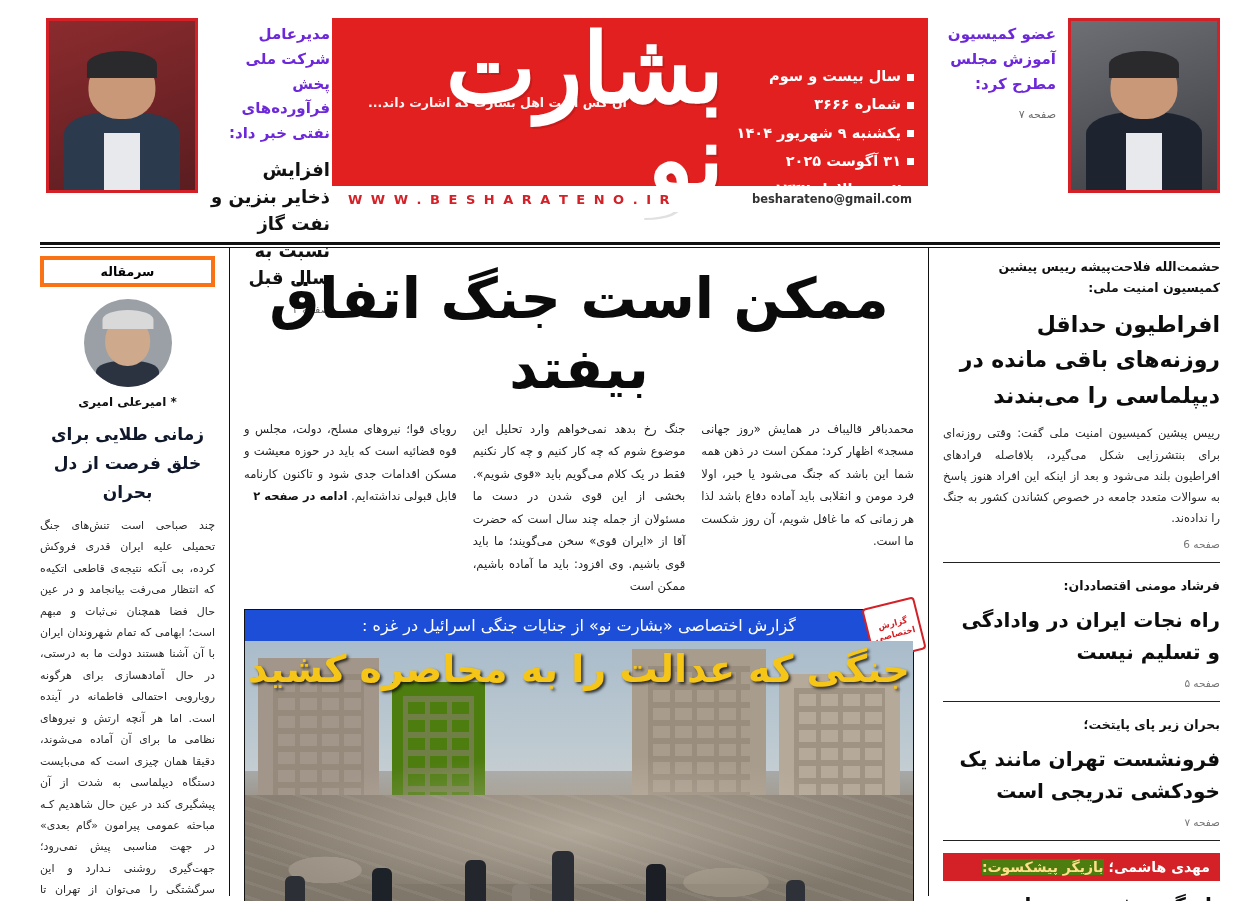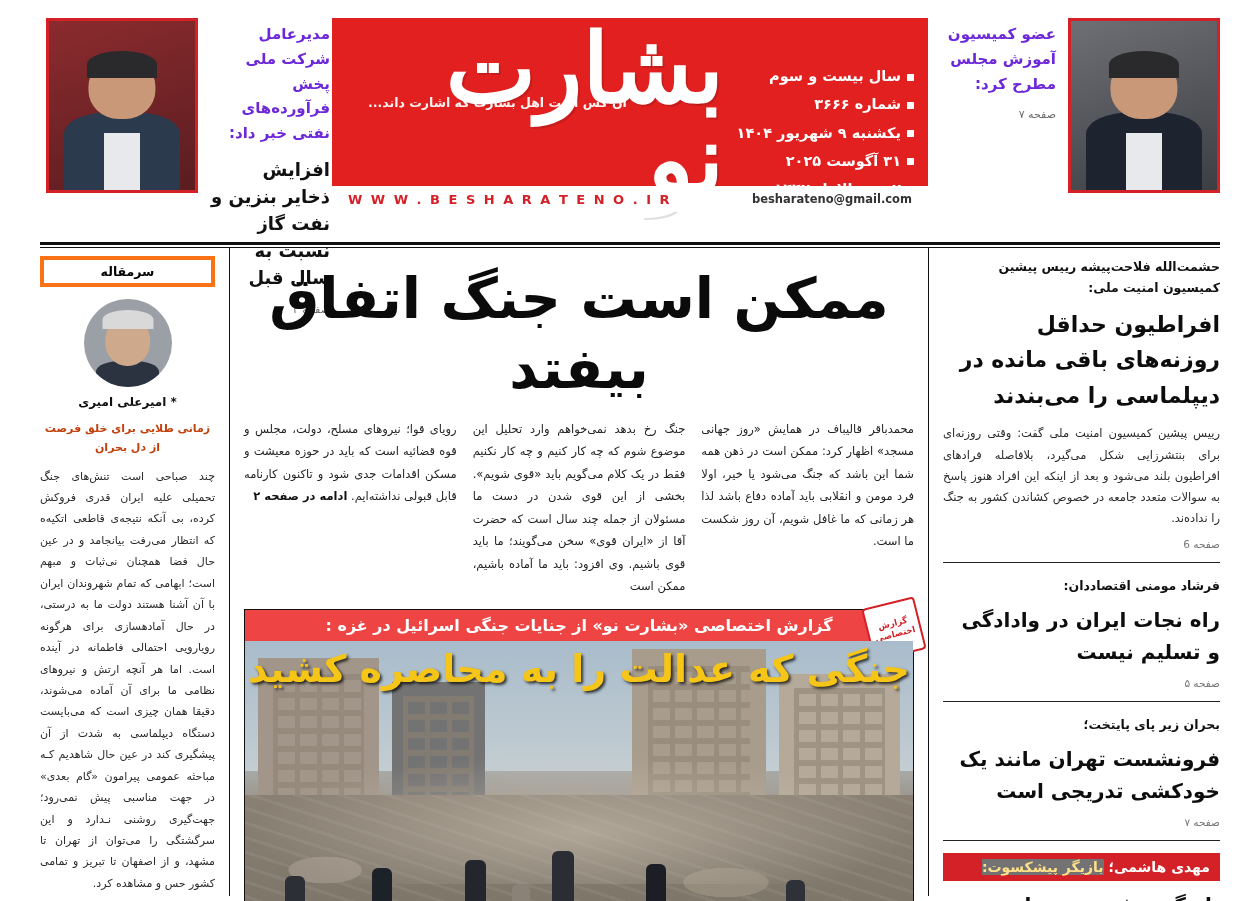--- a/index.html
+++ b/index.html
@@ -88,37 +88,37 @@
   .m-kicker { text-align:center; font-size:14.5px; font-weight:800; color:#111; }
   .m-head {
     text-align:center; font-size: 56px; font-weight:900; letter-spacing:-1px;
     line-height:1.25; color:#0b0b0b; margin-top:8px;
   }
   .m-cols { display:flex; gap:16px; margin-top:14px; }
   .m-cols .mc { flex:1; font-size:11.5px; line-height:1.95; text-align:justify; color:#242424; }
   .m-cols .mc .more { color:#111; font-weight:700; }
 
   .feature { margin-top:12px; border:1px solid #111; position:relative; }
-  .feat-bar { background:#ef4444; color:#fff; text-align:center; font-size:16px; font-weight:700; padding:6px 0;}
+  .feat-bar { background:#1d4ed8; color:#fff; text-align:center; font-size:16px; font-weight:400; padding:6px 0;}
   .feat-stamp {
     position:absolute; top:-8px; right:-8px; width:54px; height:54px; border:2px solid #d42027;
     color:#d42027; font-size:8.5px; font-weight:800; display:flex; align-items:center; justify-content:center;
     transform: rotate(-14deg); background:#fff; text-align:center; line-height:1.3; padding:3px; border-radius:4px;
   }
   .feat-photo { position:relative; height: 404px; overflow:hidden;
     background: linear-gradient(#9fb7c9 0%, #b9c6cf 22%, #9a9389 40%, #8d8275 70%, #7e7568 100%); }
   .feat-title {
     position:absolute; top:6px; left:0; right:0; text-align:center; color:#f5c518;
     font-size:38px; font-weight:900; text-shadow: 2px 2px 3px rgba(0,0,0,.75); z-index:5;
   }
   
   .sky { position:absolute; top:0; left:0; right:0; height:32%; background:linear-gradient(#a9bccb,#c3cdd2); }
   .bldg { position:absolute; background:#b9ac99; }
   .b1 { left:2%; top:4%; width:18%; height:40%; background:#a2968a; }
-  .b2 { left:22%; top:10%; width:14%; height:34%; background:#737373; }
+  .b2 { left:22%; top:10%; width:14%; height:34%; background:#4d7c0f; }
   .b3 { left:58%; top:2%; width:20%; height:42%; background:#a89c8d; }
   .b4 { left:80%; top:8%; width:18%; height:36%; background:#b5a999; }
   .bldg::after{ content:""; position:absolute; inset:10% 12%;
     background: repeating-linear-gradient(#8e8272 0 6px, transparent 6px 18px),
                 repeating-linear-gradient(90deg,#8e8272 0 5px, transparent 5px 22px);
     opacity:.55;}
   .rubble { position:absolute; left:0; right:0; bottom:0; height:62%;
     background: linear-gradient(#8a8174, #6f685c); }
   .rubble::before{ content:""; position:absolute; inset:0;
     background:
@@ -131,21 +131,21 @@
   .dust { position:absolute; inset:28% 0 40% 0;
     background: radial-gradient(ellipse at 50% 60%, rgba(210,200,185,.55), transparent 70%); }
 
   
   .l-boxtitle { border:4px solid #f97316; text-align:center; font-size:12.5px; font-weight:800; padding:4px 0; }
   .l-avatar { width:88px;height:88px;border-radius:50%;margin:12px auto 6px auto;overflow:hidden;position:relative;background:#9aa0a6;}
   .l-avatar .a-face{position:absolute;left:50%;transform:translateX(-50%);top:20%;width:52%;height:56%;background:#cfa98c;border-radius:48%;}
   .l-avatar .a-hair{position:absolute;left:50%;transform:translateX(-50%);top:12%;width:58%;height:22%;background:#d9d9d9;border-radius:50% 50% 0 0;}
   .l-avatar .a-body{position:absolute;left:14%;right:14%;bottom:0;height:30%;background:#2b3240;border-radius:40% 40% 0 0;}
   .l-author { text-align:center; font-size:12px; font-weight:700; color:#111; margin-top:4px; line-height:1.6;}
-  .l-head { text-align:center; font-size:11px; font-weight:900; line-height:1.7; margin-top:8px; color:#c2410c;}
+  .l-head { text-align:center; font-size:17px; font-weight:900; line-height:1.7; margin-top:8px; color:#0f172a;}
   .l-body { font-size:11px; line-height:1.95; text-align:justify; color:#2a2a2a; margin-top:8px;}
 </style>
 </head>
 <body>
 
 <div class="page">
 
   <div class="masthead">
 
     <div class="mh-side">

